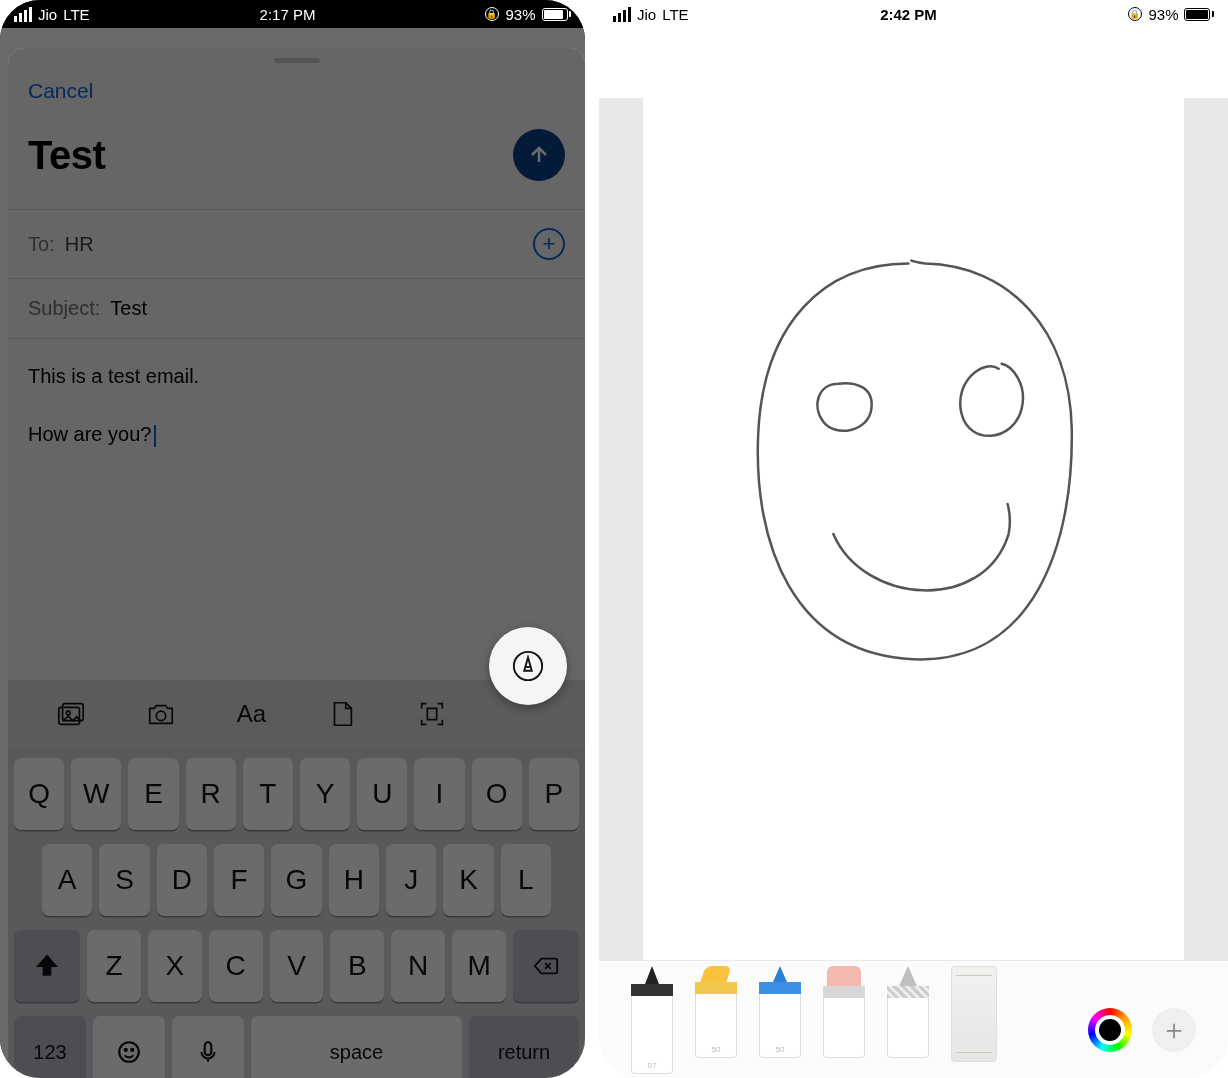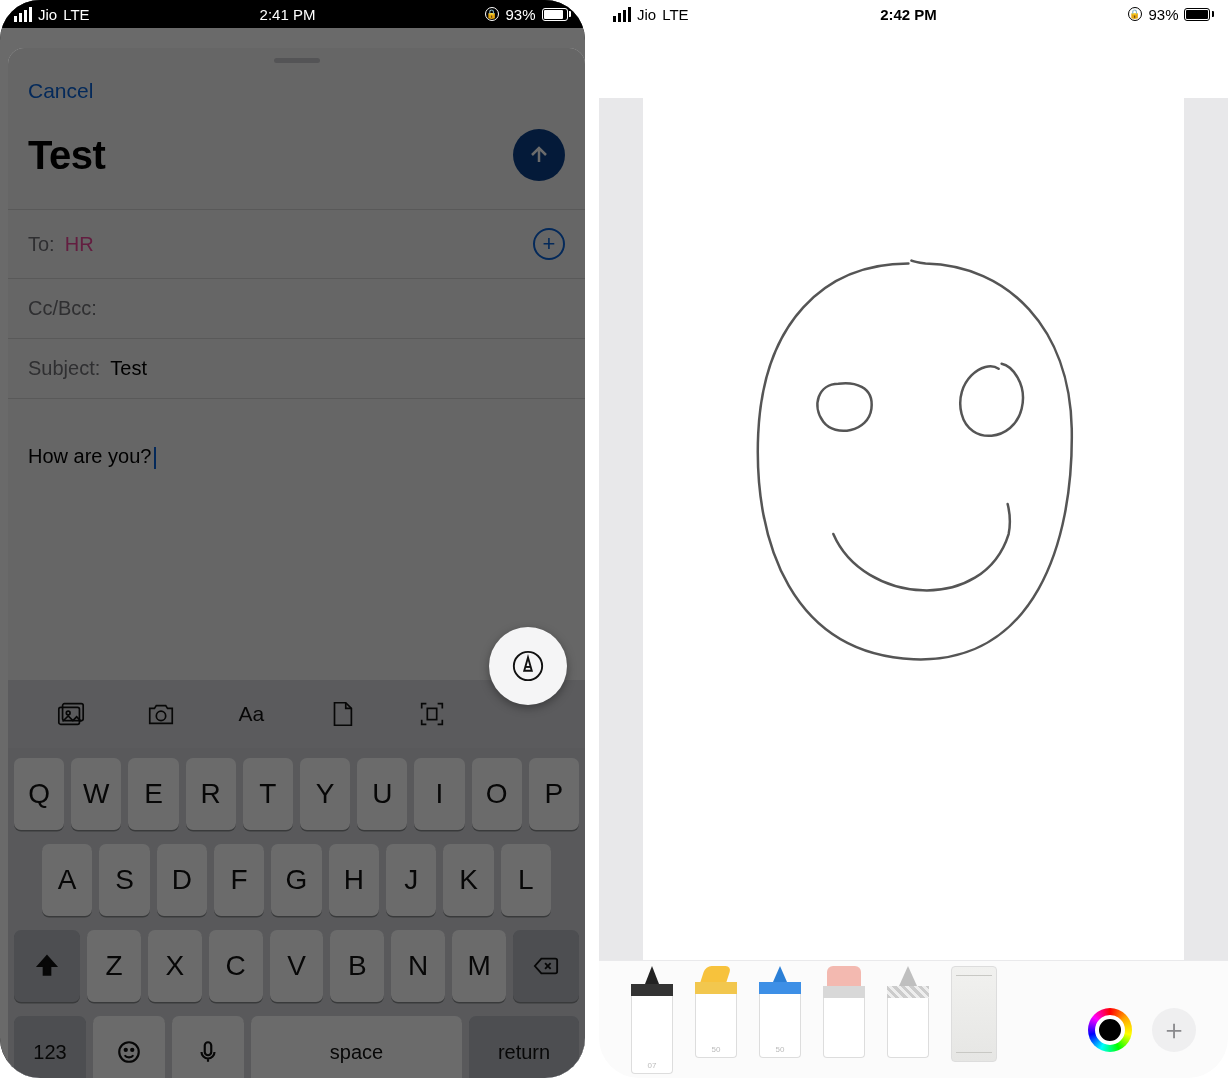--- a/index.html
+++ b/index.html
@@ -57,34 +57,34 @@
   .grabber { width:46px; height:5px; background:#c8c8cc; border-radius:3px; margin:0 auto 8px;}
   .sheet-header { display:flex; align-items:center; padding:8px 20px 8px; }
   .cancel-link { color:#0a63d6; font-size:21px; }
   .title-row { display:flex; align-items:center; justify-content:space-between; padding: 18px 20px 28px;}
   .big-title { font-size:40px; font-weight:800; letter-spacing:-0.5px; }
   .send-btn { width:52px; height:52px; border-radius:50%; background:#0a3f88; display:flex; align-items:center; justify-content:center;}
   .send-btn svg { width:24px; height:24px; stroke:#fff; stroke-width:2.5; fill:none;}
   .field-row { padding: 18px 20px; border-top:1px solid rgba(0,0,0,0.12); font-size:20px; display:flex; align-items:center; gap:10px;}
   .field-label { color:#707075; }
   .field-value { color:#000; }
-  .to-value { color:#ec4899; }
+  .to-value { color:#404040; }
   .add-circle { margin-left:auto; width:32px; height:32px; border:2px solid #0a63d6; border-radius:50%; display:flex; align-items:center; justify-content:center; color:#0a63d6; font-size:22px; font-weight:300;}
   .body-area { padding: 18px 20px; font-size:20px; line-height:1.9; border-top:1px solid rgba(0,0,0,0.12);}
   .cursor { display:inline-block; width:2px; height:22px; background:#0a63d6; vertical-align:middle; margin-left:3px;}
   
   .quickbar {
     position:absolute; left:0; right:0; top:632px; height:68px;
     background:#d9dadd;
     display:flex; align-items:center; justify-content:space-around;
     padding: 0 18px;
   }
   .qb-item { width:36px; height:36px; display:flex; align-items:center; justify-content:center; color:#111;}
   .qb-item svg { width:30px; height:30px; stroke:#111; stroke-width:1.8; fill:none;}
-  .qb-text { font-size:21px; font-weight:500;}
+  .qb-text { font-size:24px; font-weight:500;}
   .markup-fab {
     position:absolute; width:78px; height:78px; border-radius:50%;
     background:#f5f5f6; right:18px; top:627px; z-index:6;
     display:flex; align-items:center; justify-content:center;
     box-shadow: 0 3px 10px rgba(0,0,0,0.35);
   }
   .markup-fab svg { width:34px; height:34px; stroke:#111; stroke-width:2; fill:none;}
   
   .keyboard {
     position:absolute; left:0; right:0; bottom:0; top:700px;
@@ -172,21 +172,21 @@
       <div class="status-left">
         <span class="sig-bars">
             <i></i>
             <i></i>
             <i></i>
             <i></i>
           </span>
         <span>Jio</span>
         <span>LTE</span>
       </div>
-      <div>2:41 PM</div>
+      <div>2:17 PM</div>
       <div class="status-right">
         <span class="lock-rot">🔒</span>
         <span>93%</span>
         <span class="battery">
             <span class="battery-body">
               <span class="battery-fill"></span>
             </span>
             <span class="battery-cap"></span>
           </span>
       </div>
@@ -204,27 +204,25 @@
               <path d="M12 19V5M5 12l7-7 7 7"></path>
             </svg>
         </div>
       </div>
       <div class="field-row">
         <span class="field-label">To:</span>
         <span class="to-value">HR</span>
         <span class="add-circle">+</span>
       </div>
       <div class="field-row">
-        <span class="field-label">Cc/Bcc:</span>
-      </div>
-      <div class="field-row">
         <span class="field-label">Subject:</span>
         <span class="field-value">Test</span>
       </div>
       <div class="body-area">
+        <div>This is a test email.</div>
         <div style="margin-top:20px;">
           <span>How are you?</span><span class="cursor"></span>
         </div>
       </div>
 
       <div class="quickbar">
         <div class="qb-item">
           <svg viewBox="0 0 32 32">
               <rect x="3" y="9" width="22" height="18" rx="2"></rect>
               <rect x="7" y="5" width="22" height="18" rx="2"></rect>

